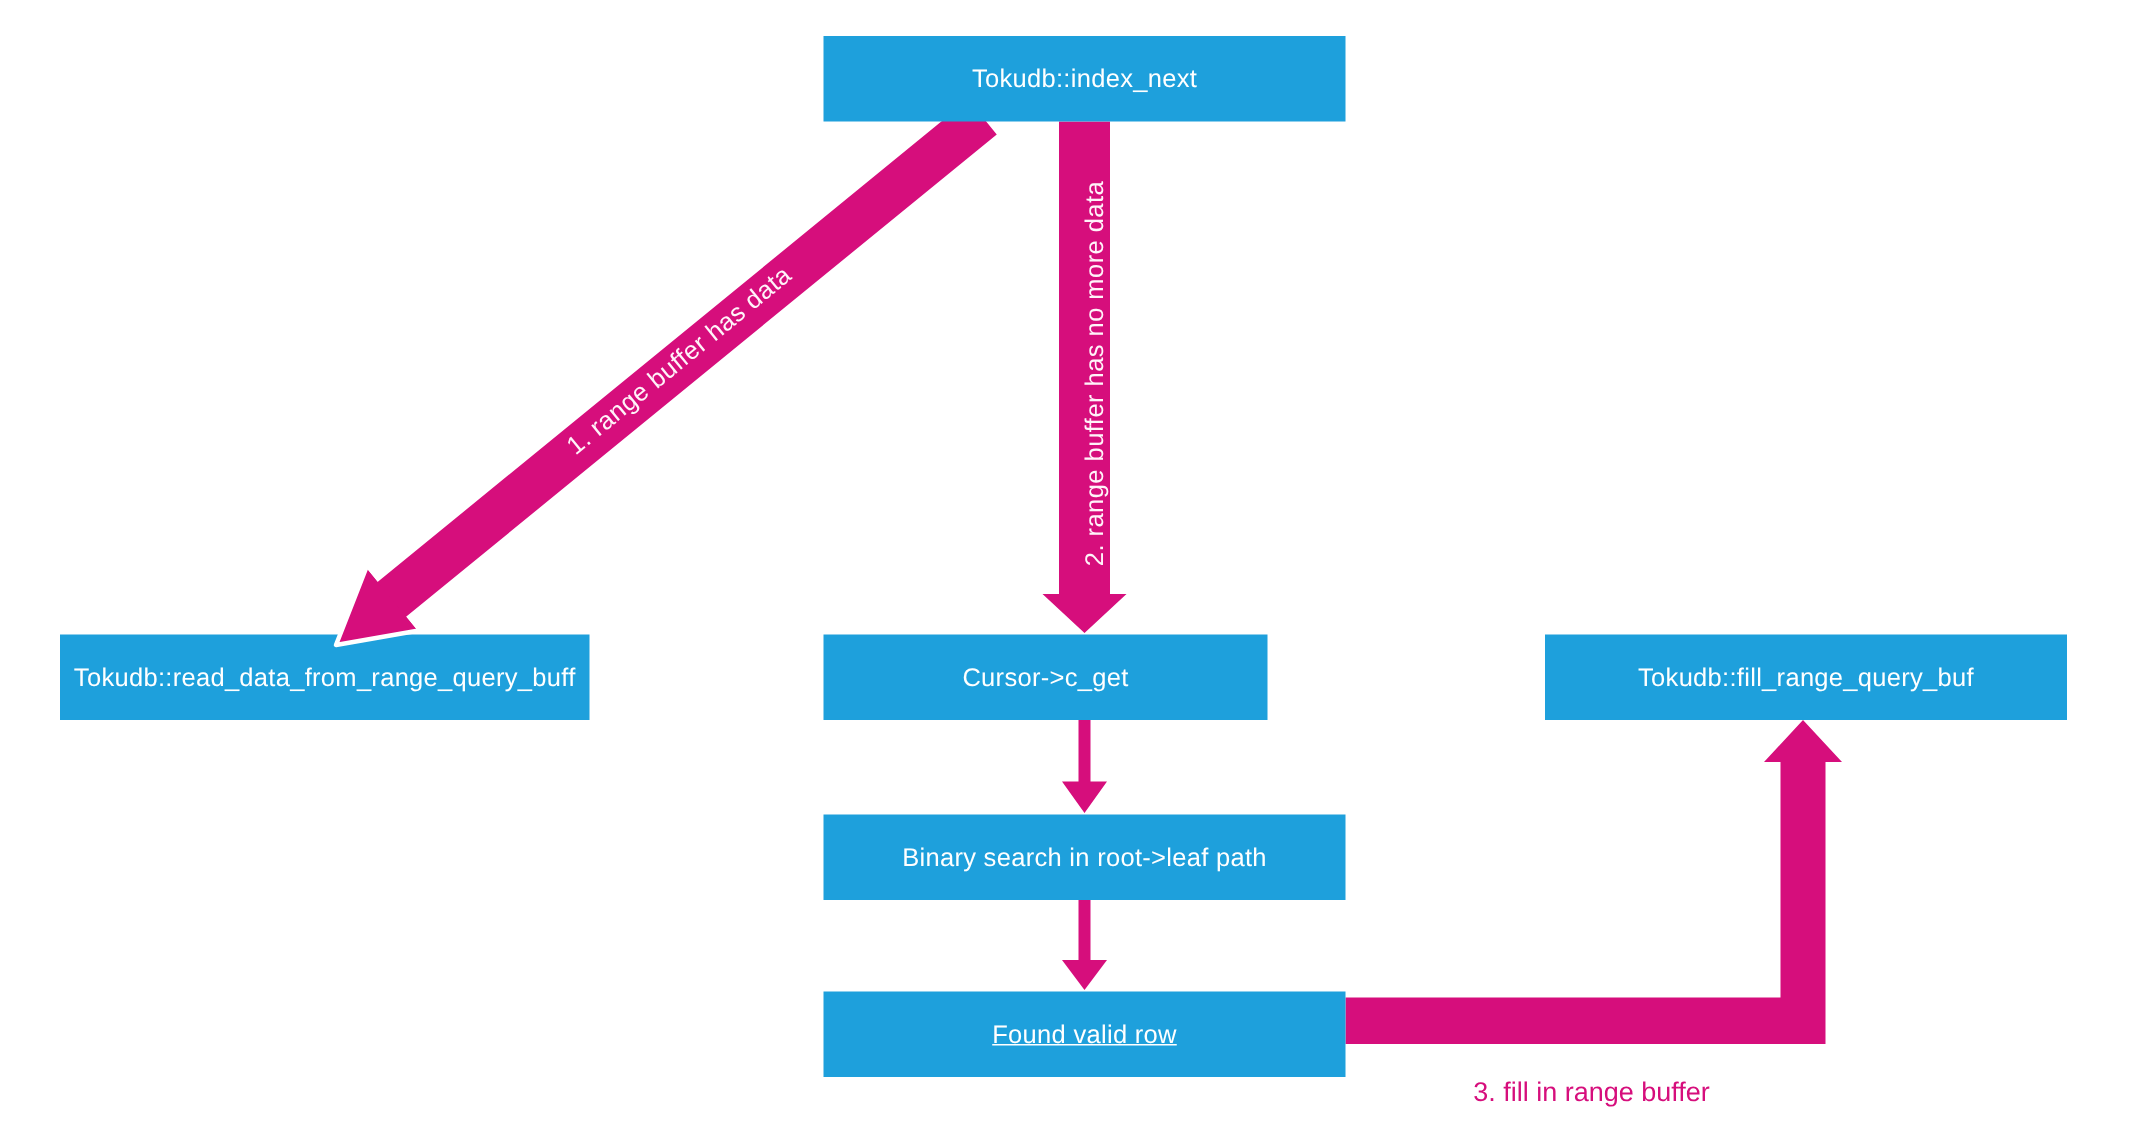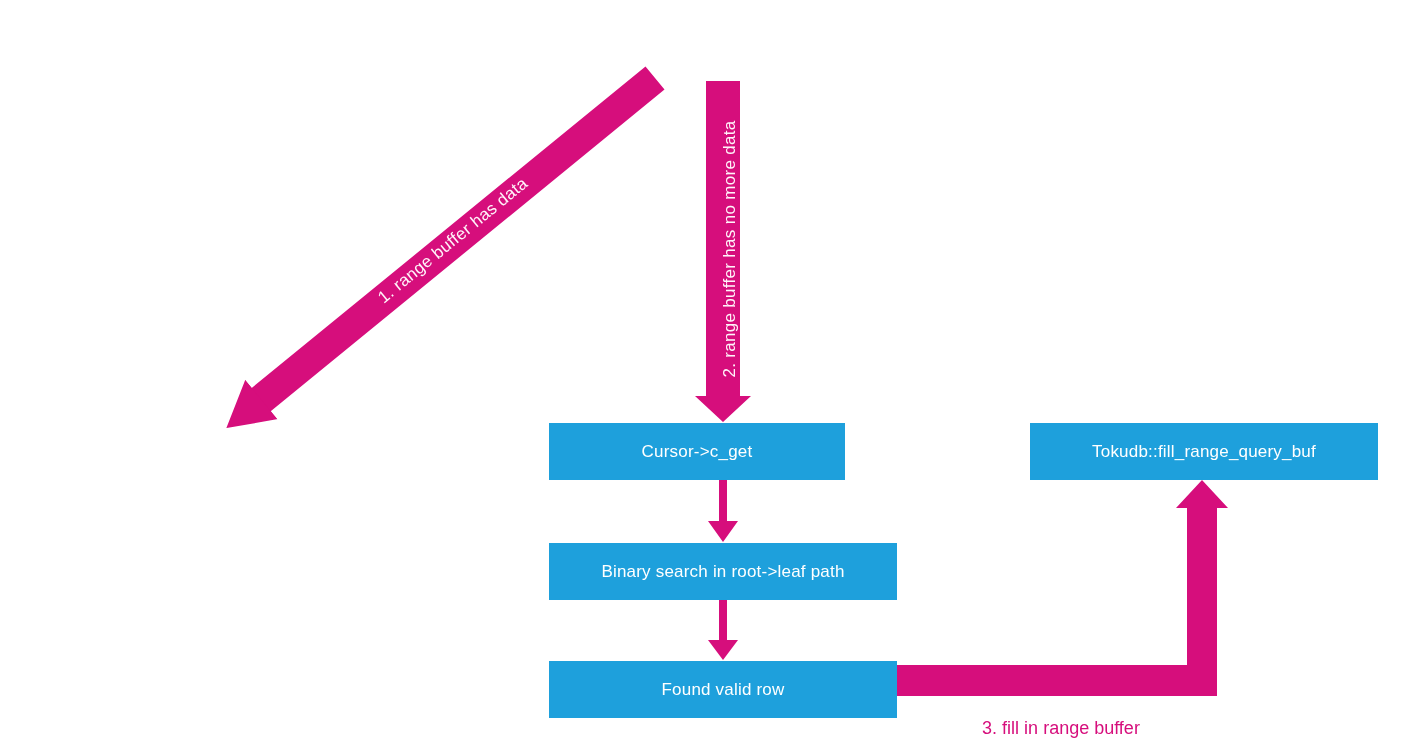--- a/index.html
+++ b/index.html
@@ -35,21 +35,21 @@
     justify-content: center;
     font-size: 17px;
     letter-spacing: 0.2px;
     white-space: nowrap;
   }
   #node-index-next      { left: 549px;  top: 24px;  width: 348px; height: 57px; }
   #node-read-data       { left: 40px;   top: 423px; width: 353px; height: 57px; }
   #node-cursor-c-get    { left: 549px;  top: 423px; width: 296px; height: 57px; }
   #node-fill-range      { left: 1030px; top: 423px; width: 348px; height: 57px; }
   #node-binary-search   { left: 549px;  top: 543px; width: 348px; height: 57px; }
-  #node-found-valid-row { left: 549px;  top: 661px; width: 348px; height: 57px; }
+  #node-found-valid-row { left: 549px;  top: 661px; width: 348px; height: 57px; text-decoration: underline; }
   text.edge-label-on-arrow {
     fill: var(--edge-label-on-arrow, #FFF3F9);
     font-family: "Liberation Sans", sans-serif;
     font-size: 17px;
     letter-spacing: 0.3px;
   }
   text.edge-label-standalone {
     fill: var(--arrow-fill, #D60E7C);
     font-family: "Liberation Sans", sans-serif;
     font-size: 18px;
@@ -66,20 +66,26 @@
 
     <polygon class="arrow" points="706,81 740,81 740,396 751,396 723,422 695,396 706,396"></polygon>
 
     <polygon class="arrow" points="719,480 727,480 727,521 738,521 723,542 708,521 719,521"></polygon>
 
     <polygon class="arrow" points="719,600 727,600 727,640 738,640 723,660 708,640 719,640"></polygon>
 
     <polygon class="arrow" points="897,665 1187,665 1187,508 1176,508 1202,480 1228,508 1217,508 1217,696 897,696"></polygon>
   </svg>
 
+  <div class="node" id="node-index-next">
+    <span>Tokudb::index_next</span>
+  </div>
+  <div class="node" id="node-read-data">
+    <span>Tokudb::read_data_from_range_query_buff</span>
+  </div>
   <div class="node" id="node-cursor-c-get">
     <span>Cursor-&gt;c_get</span>
   </div>
   <div class="node" id="node-binary-search">
     <span>Binary search in root-&gt;leaf path</span>
   </div>
   <div class="node" id="node-fill-range">
     <span>Tokudb::fill_range_query_buf</span>
   </div>
   <div class="node" id="node-found-valid-row">

